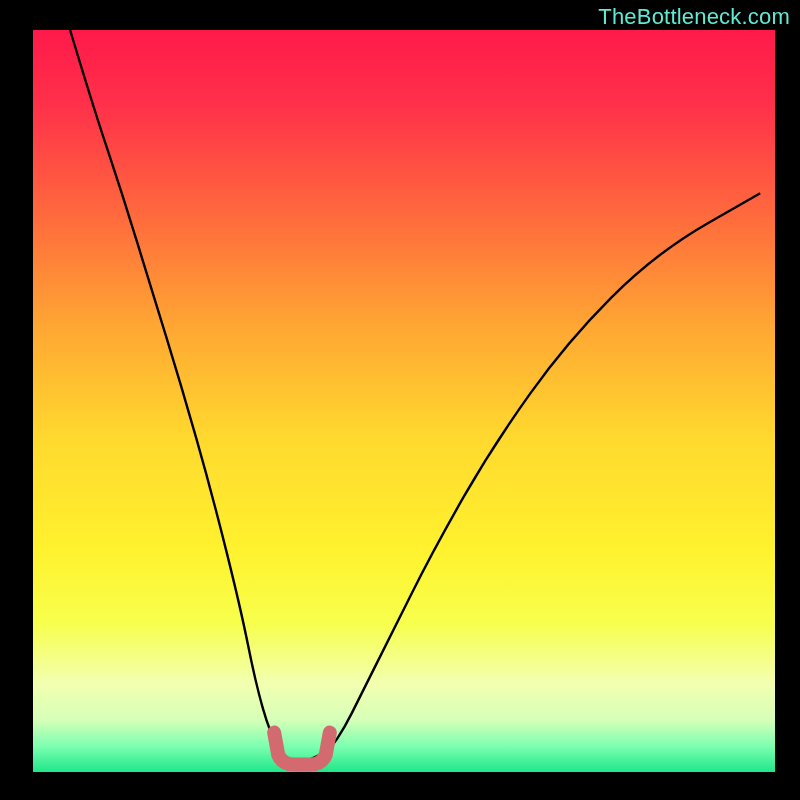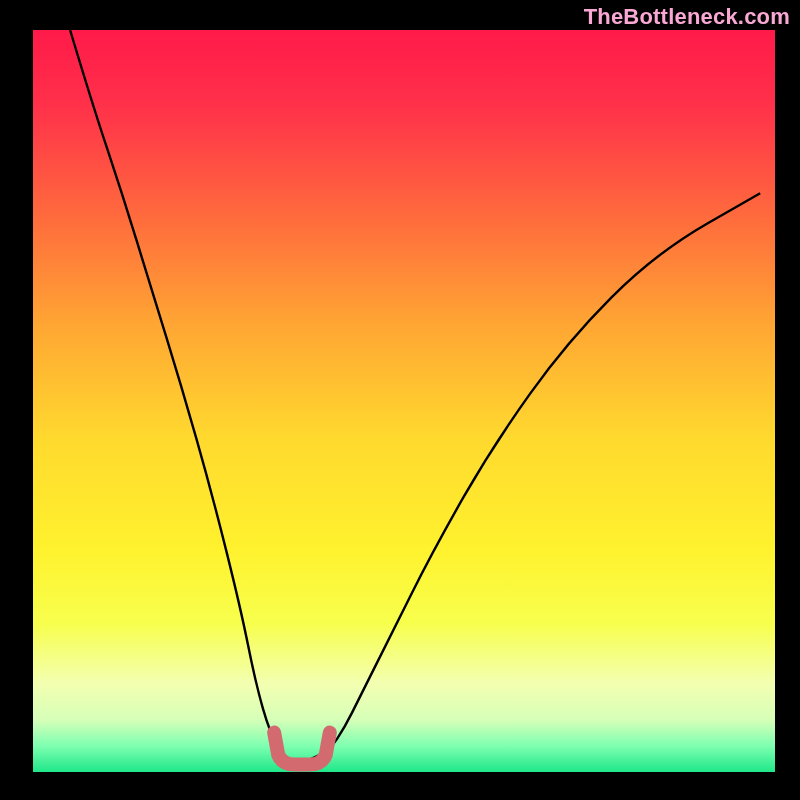--- a/index.html
+++ b/index.html
@@ -16,23 +16,23 @@
     top: 0;
     left: 0;
     width: 800px;
     height: 800px;
     background: #000;
   }
   .watermark {
     position: absolute;
     top: 4px;
     right: 10px;
-    color: #f9a8d4;
+    color: #5eead4;
     font-size: 22px;
-    font-weight: 700;
+    font-weight: 400;
     letter-spacing: 0.2px;
     z-index: 10;
   }
   svg {
     position: absolute;
     top: 0;
     left: 0;
   }
 </style>
 </head>

